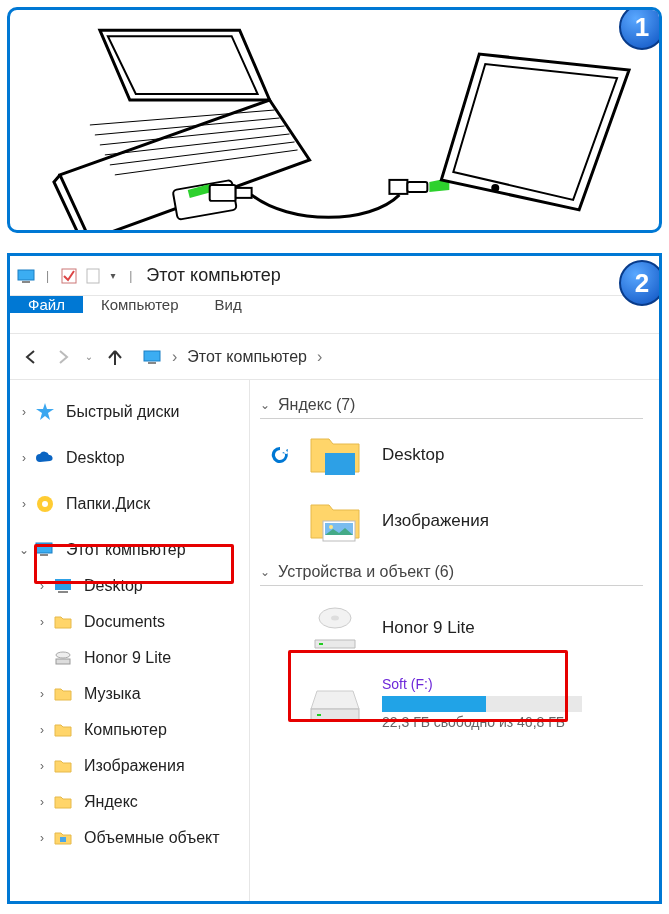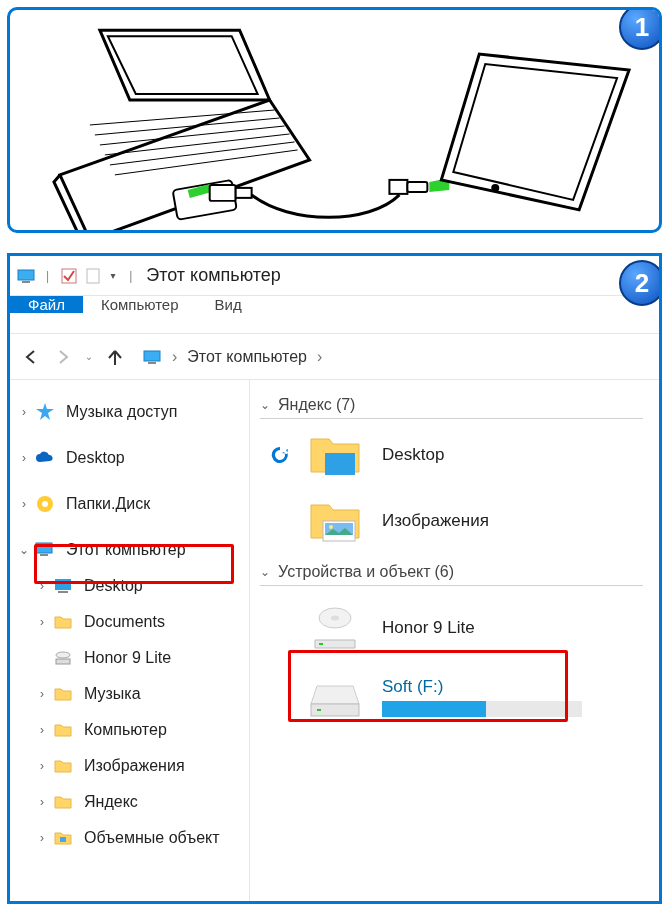--- a/index.html
+++ b/index.html
@@ -185,21 +185,21 @@
   <div class="body">
 
     <div class="side">
       <div class="node">
         <span class="chev">›</span>
         <span class="ico">
           <svg width="20" height="20">
               <polygon points="10,1 12,7 19,7 13,11 15,18 10,14 5,18 7,11 1,7 8,7" fill="#3ba7f0"></polygon>
             </svg>
         </span>
-        <span>Музыка доступ</span>
+        <span>Быстрый диски</span>
       </div>
       <div style="height:10px"></div>
       <div class="node">
         <span class="chev">›</span>
         <span class="ico">
           <svg width="22" height="16">
               <path d="M6 12a4 4 0 010-8 5 5 0 019 1 3 3 0 011 6z" fill="#0a64c2"></path>
             </svg>
         </span>
         <span>Desktop</span>
@@ -364,24 +364,25 @@
       <div class="item-row">
         <div style="width:40px;"></div>
         <div class="big-ico">
           <svg width="56" height="44">
               <path d="M10 10h36l6 18H4z" fill="#f0f0f0" stroke="#ccc"></path>
               <rect x="4" y="28" width="48" height="12" fill="#e6e6e6" stroke="#bbb"></rect>
               <rect x="10" y="33" width="4" height="2" fill="#2c2"></rect>
             </svg>
         </div>
         <div style="margin-left:12px;">
-          <div style="font-size:17px;color:#0369a1;">Soft (F:)</div>
+          <div style="font-size:14px;color:#6d28d9;">Soft (F:)</div>
           <div class="drive-bar">
               <div class="fill" id="soft-fill" style="width: 52%;"></div>
             </div>
+          <div class="drive-sub">22,3 ГБ свободно из 46,8 ГБ</div>
         </div>
       </div>
     </div>
   </div>
 
   <div class="red-box" style="left:24px; top:288px; width:200px; height:40px;"></div>
   <div class="red-box" style="left:278px; top:394px; width:280px; height:72px;"></div>
 </div>
 
 </body></html>

